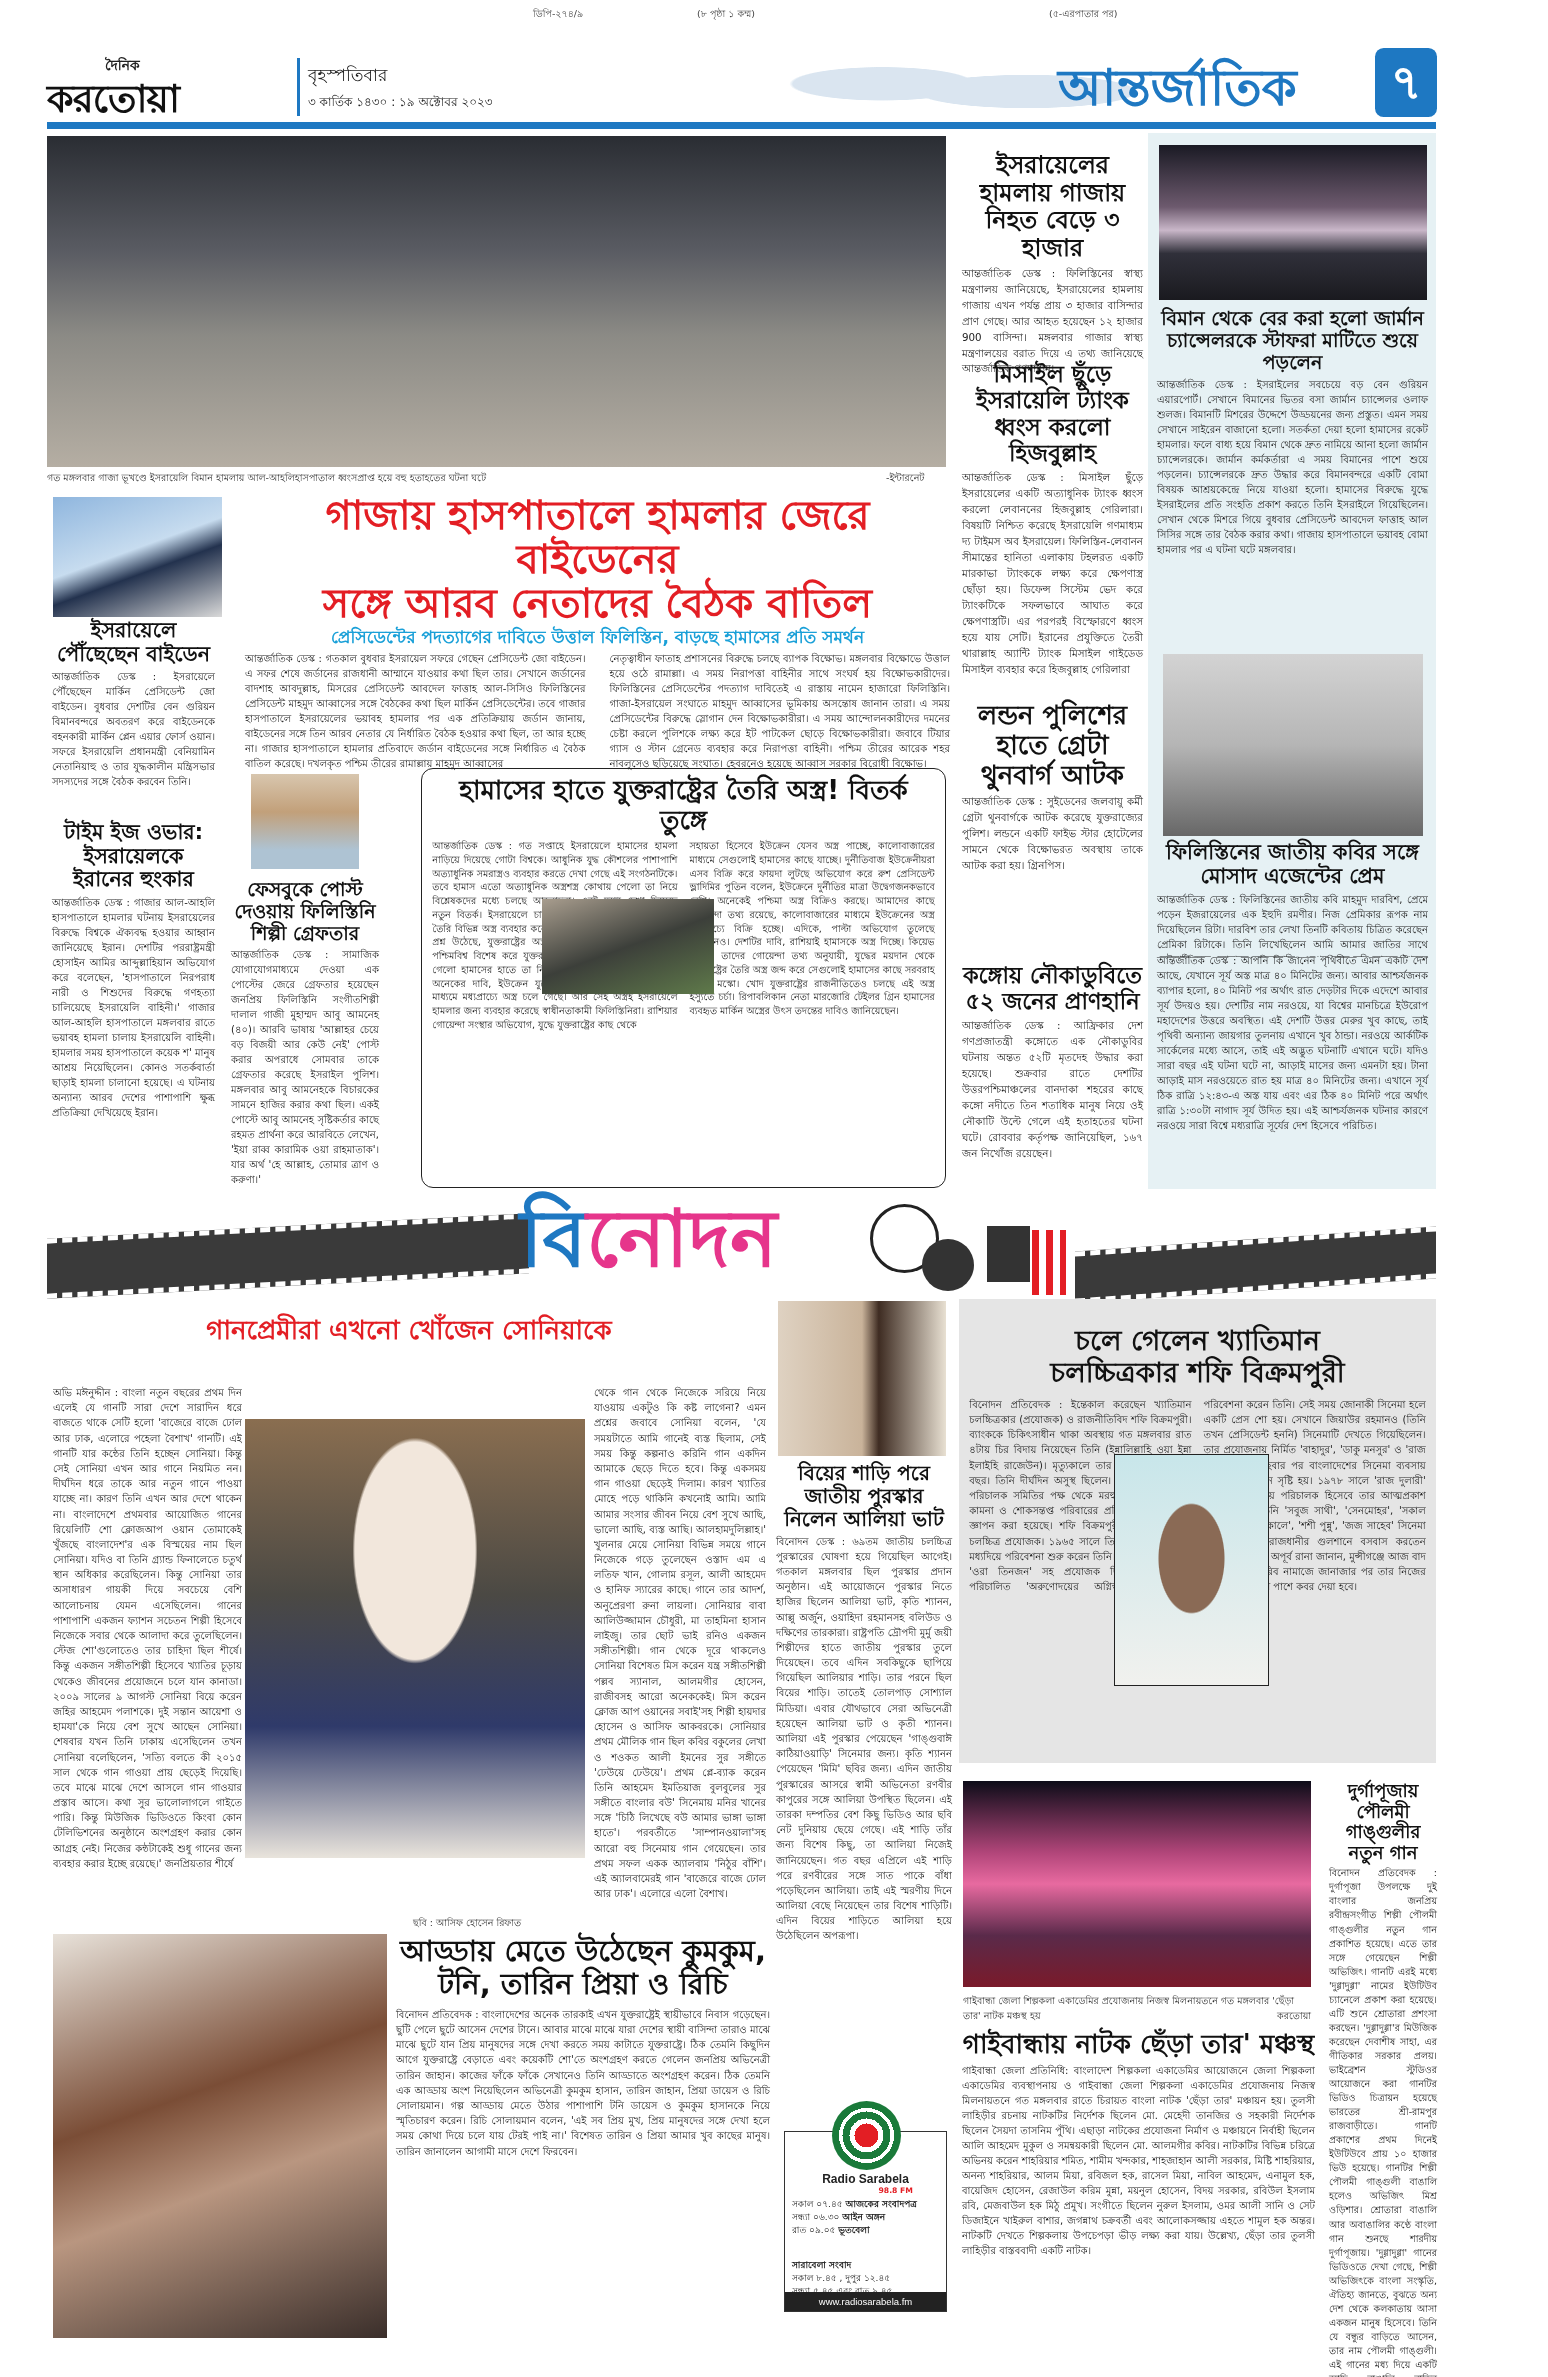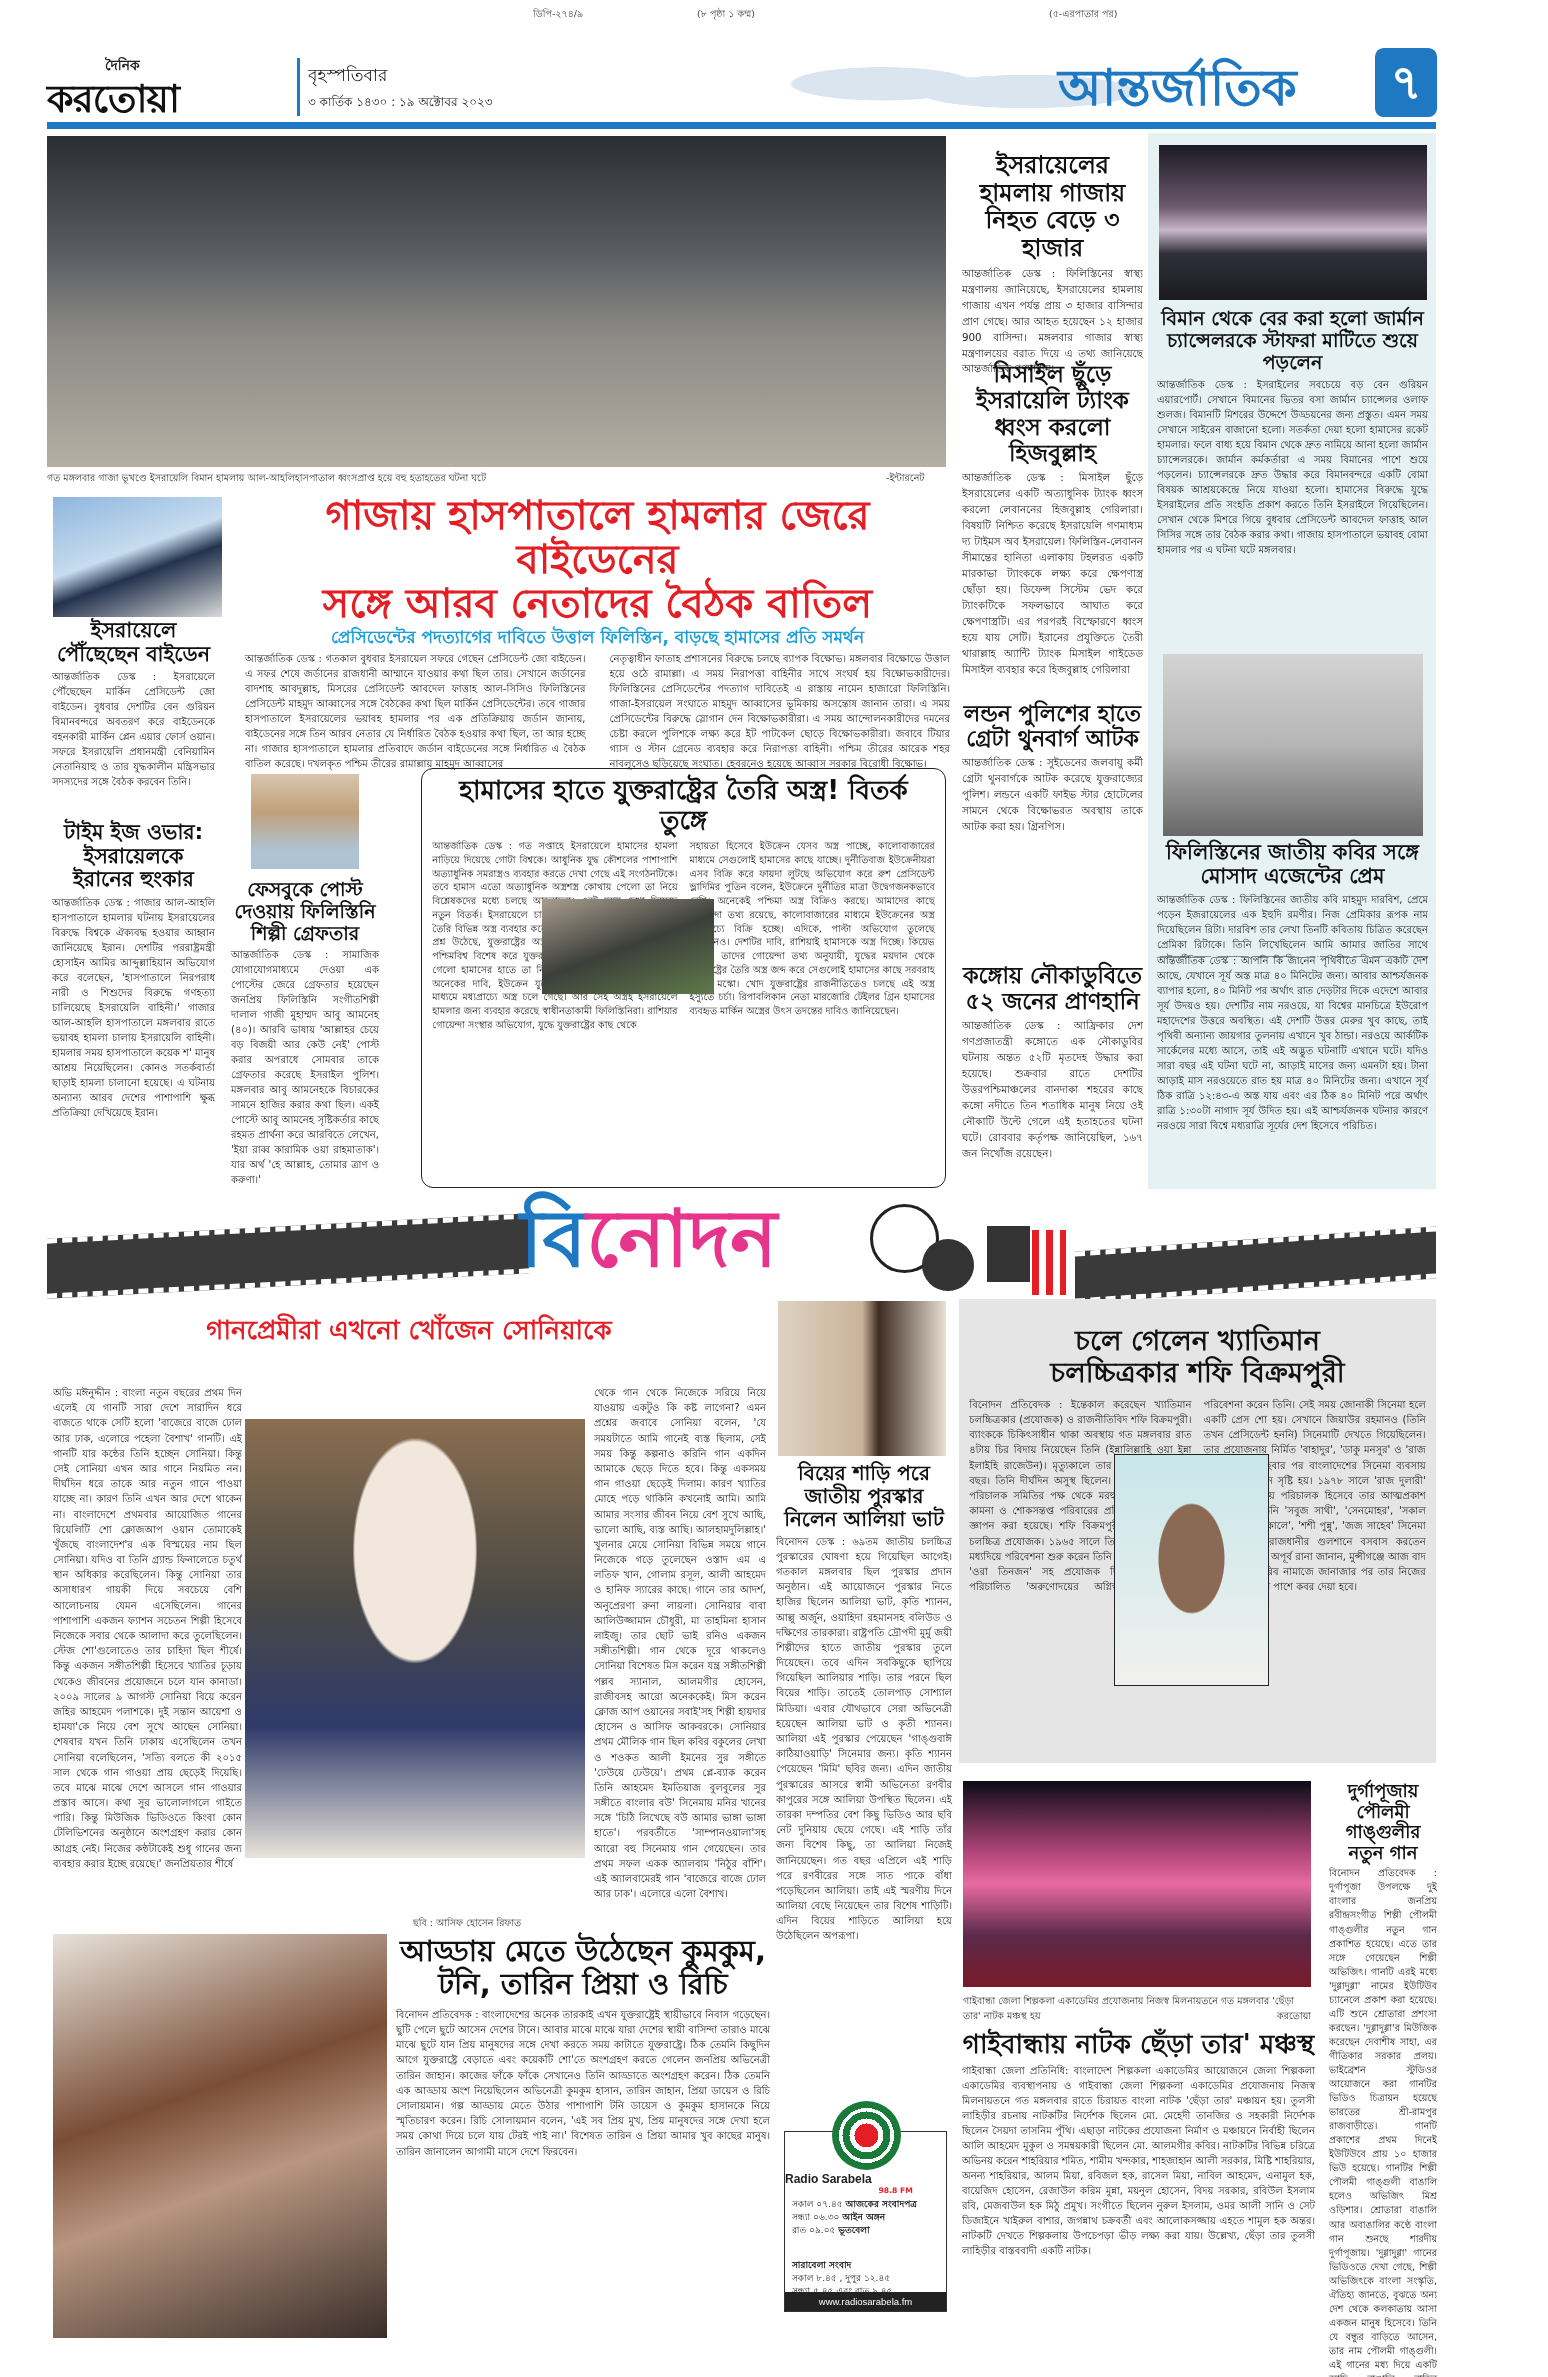--- a/index.html
+++ b/index.html
@@ -43,21 +43,21 @@
 
 <div class="abs" style="top:152px;left:962px;width:181px">
   <h2 class="hd" style="font-size:24px">ইসরায়েলের হামলায় গাজায় নিহত বেড়ে ৩ হাজার</h2>
   <p class="body" style="margin-top:3.4px">আন্তর্জাতিক ডেস্ক : ফিলিস্তিনের স্বাস্থ্য মন্ত্রণালয় জানিয়েছে, ইসরায়েলের হামলায় গাজায় এখন পর্যন্ত প্রায় ৩ হাজার বাসিন্দার প্রাণ গেছে। আর আহত হয়েছেন ১২ হাজার 900 বাসিন্দা। মঙ্গলবার গাজার স্বাস্থ্য মন্ত্রণালয়ের বরাত দিয়ে এ তথ্য জানিয়েছে আন্তর্জাতিক গণমাধ্যম।</p>
 </div>
 <div class="abs" style="top:361px;left:962px;width:181px">
   <h2 class="hd" style="font-size:23px">মিসাইল ছুঁড়ে ইসরায়েলি ট্যাংক ধ্বংস করলো হিজবুল্লাহ</h2>
   <p class="body" style="margin-top:3.4px">আন্তর্জাতিক ডেস্ক : মিসাইল ছুঁড়ে ইসরায়েলের একটি অত্যাধুনিক ট্যাংক ধ্বংস করলো লেবাননের হিজবুল্লাহ গেরিলারা। বিষয়টি নিশ্চিত করেছে ইসরায়েলি গণমাধ্যম দ্য টাইমস অব ইসরায়েল। ফিলিস্তিন-লেবানন সীমান্তের হানিতা এলাকায় টহলরত একটি মারকাভা ট্যাংককে লক্ষ্য করে ক্ষেপণাস্ত্র ছোঁড়া হয়। ডিফেন্স সিস্টেম ভেদ করে ট্যাংকটিকে সফলভাবে আঘাত করে ক্ষেপণাস্ত্রটি। এর পরপরই বিস্ফোরণে ধ্বংস হয়ে যায় সেটি। ইরানের প্রযুক্তিতে তৈরী থারাল্লাহ অ্যান্টি ট্যাংক মিসাইল গাইডেড মিসাইল ব্যবহার করে হিজবুল্লাহ গেরিলারা</p>
 </div>
 <div class="abs" style="top:701px;left:962px;width:181px">
-  <h2 class="hd" style="font-size:22px">লন্ডন পুলিশের হাতে গ্রেটা থুনবার্গ আটক</h2>
+  <h2 class="hd" style="font-size:26px">লন্ডন পুলিশের হাতে গ্রেটা থুনবার্গ আটক</h2>
   <p class="body" style="margin-top:3.4px">আন্তর্জাতিক ডেস্ক : সুইডেনের জলবায়ু কর্মী গ্রেটা থুনবার্গকে আটক করেছে যুক্তরাজ্যের পুলিশ। লন্ডনে একটি ফাইভ স্টার হোটেলের সামনে থেকে বিক্ষোভরত অবস্থায় তাকে আটক করা হয়। গ্রিনপিস।</p>
 </div>
 <div class="abs" style="top:963px;left:962px;width:181px">
   <h2 class="hd" style="font-size:22.4px">কঙ্গোয় নৌকাডুবিতে ৫২ জনের প্রাণহানি</h2>
   <p class="body" style="margin-top:3.4px">আন্তর্জাতিক ডেস্ক : আফ্রিকার দেশ গণপ্রজাতন্ত্রী কঙ্গোতে এক নৌকাডুবির ঘটনায় অন্তত ৫২টি মৃতদেহ উদ্ধার করা হয়েছে। শুক্রবার রাতে দেশটির উত্তরপশ্চিমাঞ্চলের বানদাকা শহরের কাছে কঙ্গো নদীতে তিন শতাধিক মানুষ নিয়ে ওই নৌকাটি উল্টে গেলে এই হতাহতের ঘটনা ঘটে। রোববার কর্তৃপক্ষ জানিয়েছিল, ১৬৭ জন নিখোঁজ রয়েছেন।</p>
 </div>
 
 <div class="abs shade" style="top:133px;left:1148px;width:288px;height:1056px"></div>
 <div class="photo" style="top:145px;left:1159px;width:268px;height:155px;background:linear-gradient(180deg,#1a1a24 0%,#6d5a6e 40%,#c9b7c9 55%,#30303a 70%,#1a1a1f 100%)"></div>
 <div class="abs" style="top:308px;left:1157px;width:271px">
@@ -161,21 +161,21 @@
 </div>
 
 <div class="photo" style="top:1934px;left:53px;width:334px;height:404px;background:linear-gradient(160deg,#e8e2da 0%,#7a4d36 40%,#b99680 60%,#3a2e2a 100%)"></div>
 <div class="abs" style="top:1935px;left:396px;width:374px">
   <h2 class="hd" style="font-size:29px">আড্ডায় মেতে উঠেছেন কুমকুম, টনি, তারিন প্রিয়া ও রিচি</h2>
   <p class="body" style="margin-top:5.2px;font-size:10px;line-height:1.52">বিনোদন প্রতিবেদক : বাংলাদেশের অনেক তারকাই এখন যুক্তরাষ্ট্রেই স্থায়ীভাবে নিবাস গড়েছেন। ছুটি পেলে ছুটে আসেন দেশের টানে। আবার মাঝে মাঝে যারা দেশের স্থায়ী বাসিন্দা তারাও মাঝে মাঝে ছুটে যান প্রিয় মানুষদের সঙ্গে দেখা করতে সময় কাটাতে যুক্তরাষ্ট্রে। ঠিক তেমনি কিছুদিন আগে যুক্তরাষ্ট্রে বেড়াতে এবং কয়েকটি শো'তে অংশগ্রহণ করতে গেলেন জনপ্রিয় অভিনেত্রী তারিন জাহান। কাজের ফাঁকে ফাঁকে সেখানেও তিনি আড্ডাতে অংশগ্রহণ করেন। ঠিক তেমনি এক আড্ডায় অংশ নিয়েছিলেন অভিনেত্রী কুমকুম হাসান, তারিন জাহান, প্রিয়া ডায়েস ও রিচি সোলায়মান। গল্প আড্ডায় মেতে উঠার পাশাপাশি টনি ডায়েস ও কুমকুম হাসানকে নিয়ে স্মৃতিচারণ করেন। রিচি সোলায়মান বলেন, 'এই সব প্রিয় মুখ, প্রিয় মানুষদের সঙ্গে দেখা হলে সময় কোথা দিয়ে চলে যায় টেরই পাই না।' বিশেষত তারিন ও প্রিয়া আমার খুব কাছের মানুষ। তারিন জানালেন আগামী মাসে দেশে ফিরবেন।</p>
 </div>
 
 <div class="abs" style="top:2131px;left:784px;width:163px;height:181px;border:1.3px solid #333;background:#fff">
   <div style="position:absolute;top:-31px;left:47px;width:69px;height:69px;border-radius:50%;background:radial-gradient(circle,#e31e24 0 12px,#fff 12px 17px,#1a7a3a 17px 24px,#fff 24px 27.5px,#1a7a3a 27.5px 34px)"></div>
-  <div style="text-align:left;margin-top:40px;font-family:'Liberation Sans',sans-serif;font-weight:bold;font-size:12px">Radio Sarabela</div>
+  <div style="text-align:center;margin-top:40px;font-family:'Liberation Sans',sans-serif;font-weight:bold;font-size:12px">Radio Sarabela</div>
   <div style="text-align:right;margin-right:33px;color:#e31e24;font-size:7.7px;font-weight:bold">98.8 FM</div>
   <div style="padding:3.4px 6.9px;font-size:9px;line-height:1.45">
     <div><span>সকাল</span> <span>০৭.৪৫</span> <b>আজকের সংবাদপত্র</b></div>
     <div><span>সন্ধ্যা</span> <span>০৬.৩০</span> <b>আইন অঙ্গন</b></div>
     <div><span>রাত</span> <span>০৯.০৫</span> <b>ভূতবেলা</b></div>
     <div style="margin-top:21px;font-weight:bold">সারাবেলা সংবাদ</div>
     <div>সকাল ৮.৪৫ , দুপুর ১২.৪৫</div>
     <div>সন্ধ্যা ৫.৪৫ এবং রাত ৯.৪৫</div>
   </div>
   <div style="position:absolute;bottom:0;left:0;right:0;height:19px;background:#222;color:#fff;font-family:'Liberation Sans',sans-serif;font-size:9.5px;text-align:center;line-height:19px">www.radiosarabela.fm</div>

